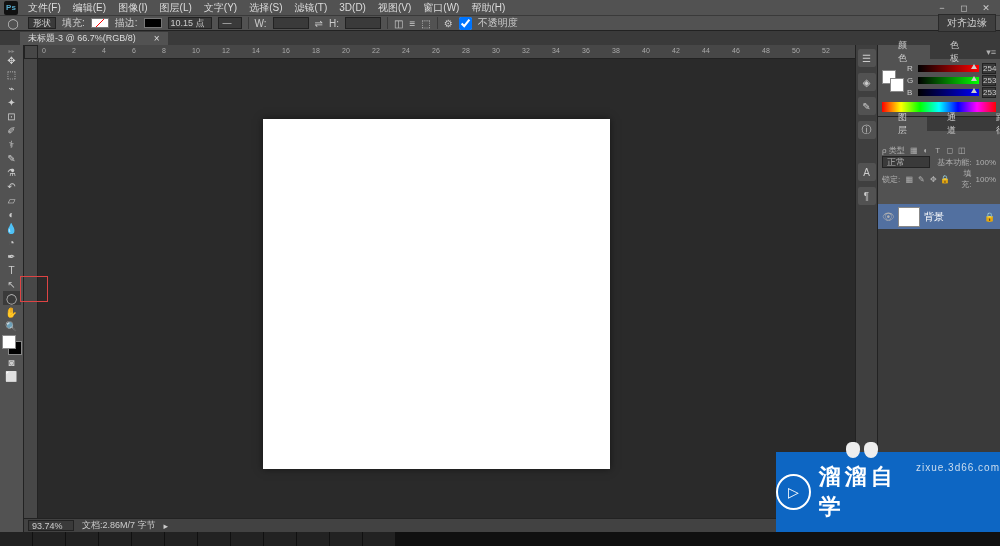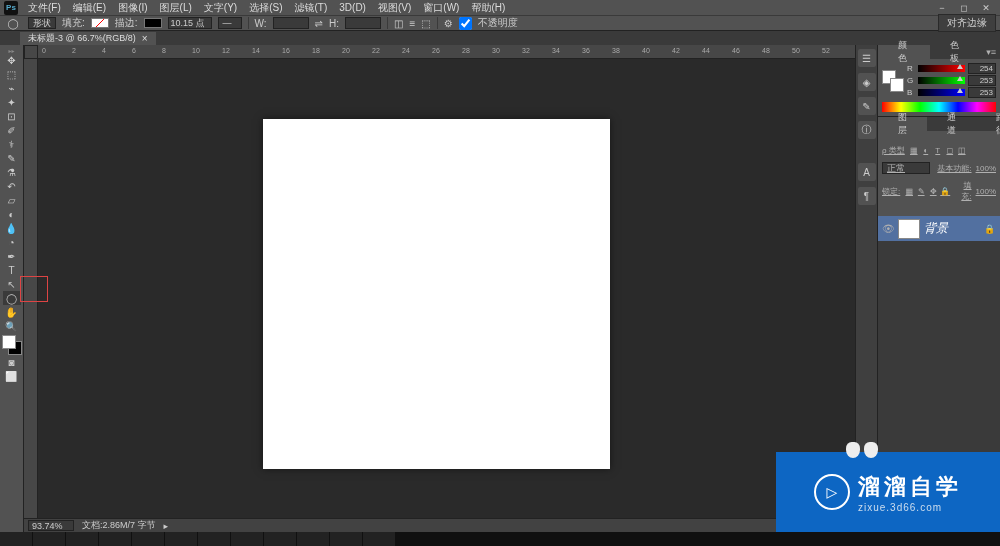--- a/index.html
+++ b/index.html
@@ -15,21 +15,21 @@
     
     .options-bar { height: 15px; background: #525252; border-top: 1px solid #3a3a3a; display: flex; align-items: center; padding: 0 4px; gap: 6px; font-size: 10px; color: #ccc; }
     .opt-dropdown { background: #3a3a3a; border: 1px solid #222; padding: 0 4px; height: 12px; display: flex; align-items: center; font-size: 9px; }
     .opt-swatch { width: 18px; height: 10px; border: 1px solid #777; }
     .opt-input { background: #3a3a3a; border: 1px solid #222; color: #ccc; width: 36px; height: 12px; font-size: 9px; padding: 0 2px; }
     .opt-divider { width: 1px; height: 12px; background: #3a3a3a; }
     .workspace-btn { margin-left: auto; background: #3f3f3f; padding: 1px 8px; font-size: 10px; border: 1px solid #2a2a2a; }
     
     
     .tab-bar { height: 15px; background: #3a3a3a; border-top: 1px solid #222; display: flex; align-items: center; padding-left: 20px; }
-    .doc-tab { background: #525252; padding: 0 8px; font-size: 9px; height: 13px; display: flex; align-items: center; gap: 6px; color: #ddd; }
+    .doc-tab { background: #525252; padding: 0 8px; font-size: 9px; height: 13px; display: flex; align-items: center; gap: 18px; color: #ddd; }
     .tab-close { font-size: 10px; cursor: pointer; }
     
     
     .main-area { display: flex; height: 487px; }
     
     
     .toolbox { width: 24px; background: #525252; border-right: 1px solid #222; display: flex; flex-direction: column; align-items: center; padding-top: 2px; gap: 0; }
     .toolbox-expand { width: 20px; height: 6px; font-size: 6px; text-align: center; color: #888; }
     .tool { width: 18px; height: 14px; display: flex; align-items: center; justify-content: center; cursor: pointer; color: #ccc; font-size: 10px; position: relative; }
     .tool.active { background: #3a3a3a; }
@@ -63,50 +63,50 @@
     .fgbg-mini { width: 22px; height: 22px; position: relative; }
     .fgbg-mini .fg { width: 14px; height: 14px; background: #fff; border: 1px solid #888; position: absolute; top: 0; left: 0; }
     .fgbg-mini .bg { width: 14px; height: 14px; background: #fff; border: 1px solid #888; position: absolute; bottom: 0; right: 0; }
     .slider-group { flex: 1; display: flex; flex-direction: column; gap: 1px; }
     .slider-row { display: flex; align-items: center; gap: 3px; }
     .slider-label { width: 8px; font-size: 8px; color: #ccc; }
     .slider-track { flex: 1; height: 7px; background: linear-gradient(90deg, #000, #f00); position: relative; }
     .slider-track.g { background: linear-gradient(90deg, #000, #0f0); }
     .slider-track.b { background: linear-gradient(90deg, #000, #00f); }
     .slider-thumb { position: absolute; right: 2px; top: -1px; width: 0; height: 0; border-left: 3px solid transparent; border-right: 3px solid transparent; border-bottom: 5px solid #ccc; }
-    .slider-val { width: 28px; height: 11px; background: #3a3a3a; border: 1px solid #222; font-size: 8px; text-align: right; padding-right: 2px; color: #ccc; }
+    .slider-val { width: 14px; height: 11px; background: #3a3a3a; border: 1px solid #222; font-size: 8px; text-align: right; padding-right: 2px; color: #ccc; }
     .spectrum { width: 100%; height: 10px; background: linear-gradient(90deg, #f00, #ff0, #0f0, #0ff, #00f, #f0f, #f00); margin-top: 4px; }
     
     
     .layers-panel { flex: 1; display: flex; flex-direction: column; border-top: 1px solid #222; }
-    .layers-toolbar { padding: 14px 4px; display: flex; flex-direction: column; gap: 6px; font-size: 8px; text-decoration: underline; }
+    .layers-toolbar { padding: 14px 4px; display: flex; flex-direction: column; gap: 0; font-size: 8px; }
     .layers-row { display: flex; align-items: center; gap: 4px; }
     .layers-row .opt-dropdown { flex: 0 0 48px; height: 12px; }
     .lock-btns { display: flex; gap: 2px; font-size: 8px; }
     .lock-btn { width: 10px; height: 10px; display: flex; align-items: center; justify-content: center; }
     .layers-list { flex: 1; background: #3a3a3a; overflow-y: auto; }
     .layer-row { height: 26px; background: #525252; border-bottom: 1px solid #3a3a3a; display: flex; align-items: center; gap: 4px; padding: 0 4px; }
     .layer-row.selected { background: #5270a0; }
     .layer-eye { width: 12px; font-size: 10px; }
     .layer-thumb { width: 22px; height: 20px; background: #fff; border: 1px solid #888; }
-    .layer-name { font-size: 12px; color: #fff; font-style: italic; }
+    .layer-name { font-size: 10px; color: #fff; }
     .layer-lock { margin-left: auto; font-size: 9px; }
     
     
     .status-bar { position: absolute; bottom: 14px; left: 24px; right: 145px; height: 14px; background: #424242; border-top: 1px solid #222; display: flex; align-items: center; padding: 0 4px; font-size: 9px; color: #ccc; gap: 8px; }
     .zoom-field { background: #3a3a3a; border: 1px solid #222; width: 46px; height: 11px; font-size: 9px; padding-left: 3px; }
     
     
     .taskbar { position: absolute; bottom: 0; left: 0; right: 0; height: 14px; background: #101010; display: flex; align-items: center; gap: 1px; }
     .task-btn { width: 32px; height: 14px; background: #222; }
     
     
     .watermark { position: absolute; right: 0; bottom: 14px; width: 224px; height: 80px; background: #0d66c3; display: flex; align-items: center; justify-content: center; gap: 8px; }
     .wm-logo { width: 36px; height: 36px; border: 2px solid #fff; border-radius: 50%; display: flex; align-items: center; justify-content: center; color: #fff; font-size: 14px; }
-    .wm-text { display: flex; flex-direction: column; }
+    .wm-text { display: flex; flex-direction: row; }
     .wm-cn { color: #fff; font-size: 22px; font-weight: bold; letter-spacing: 4px; }
     .wm-url { color: #cde; font-size: 10px; letter-spacing: 1px; }
     .tooth { position: absolute; width: 14px; height: 16px; background: #eee; border-radius: 40% 40% 50% 50%; top: -10px; }
   </style>
 </head>
 <body>
 
 <div class="menu-bar">
   <div class="ps-logo">Ps</div>
   <div class="menu-item">文件(F)</div>

